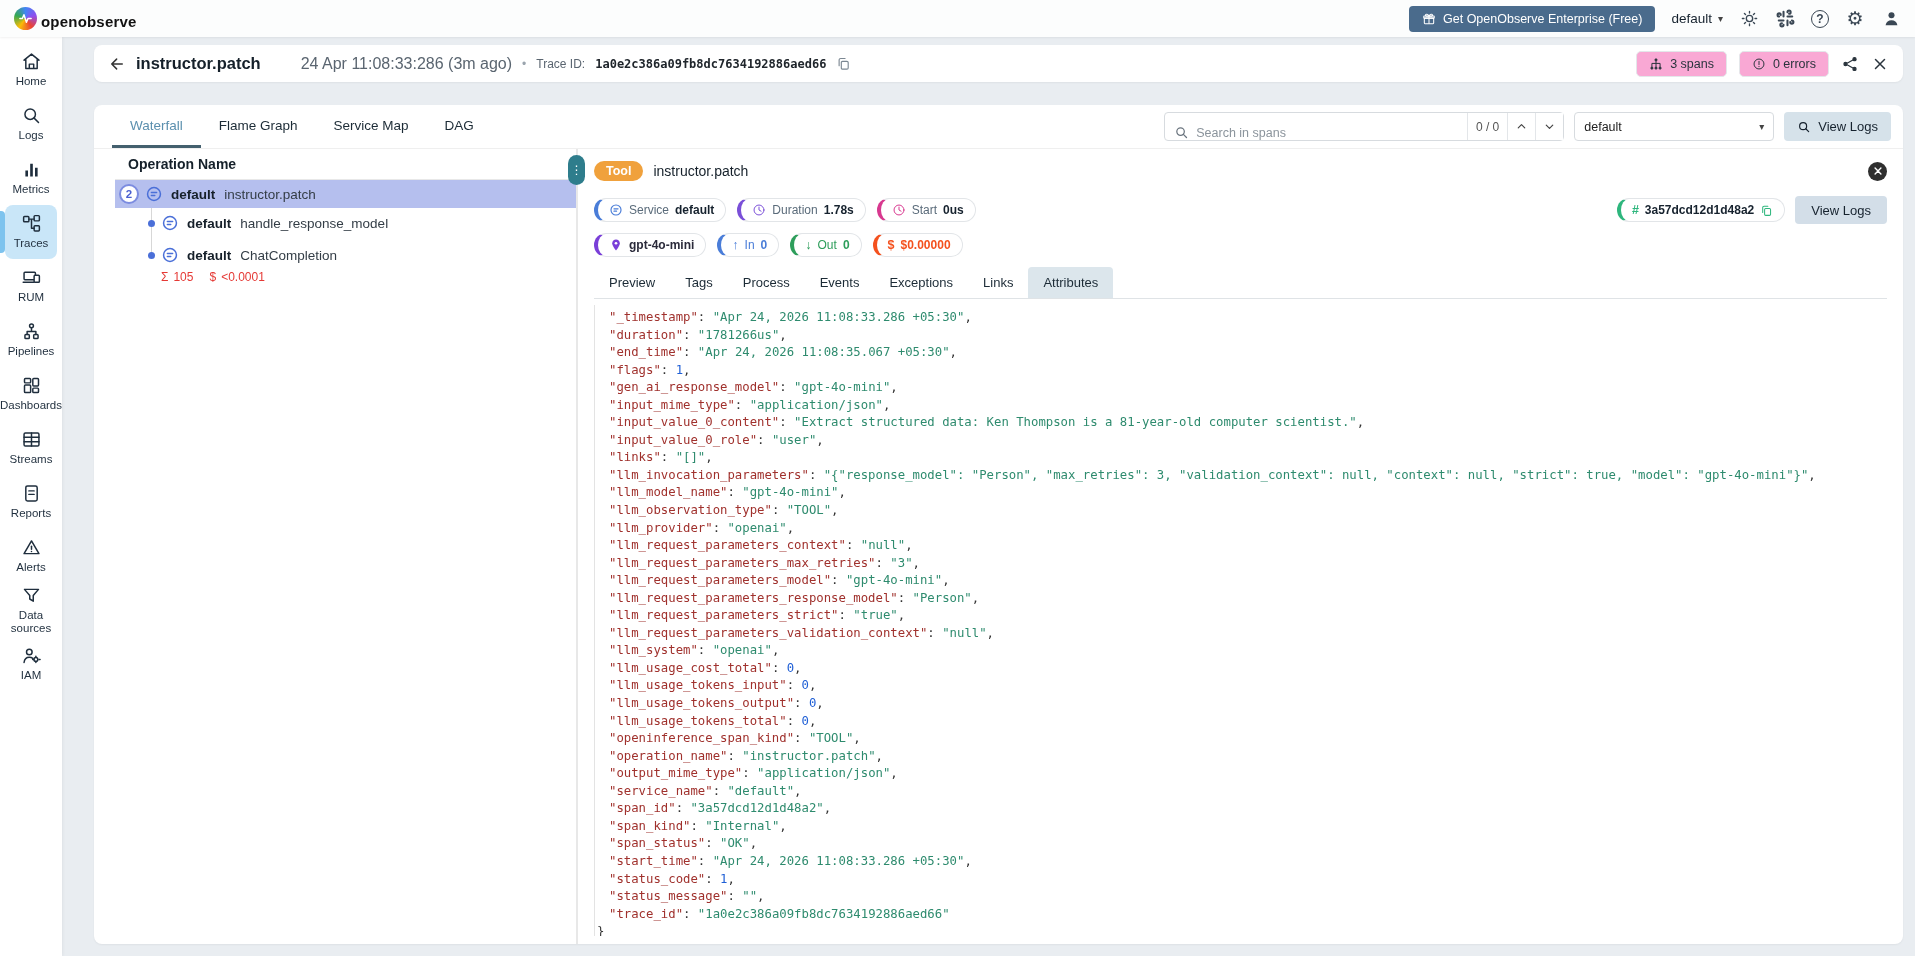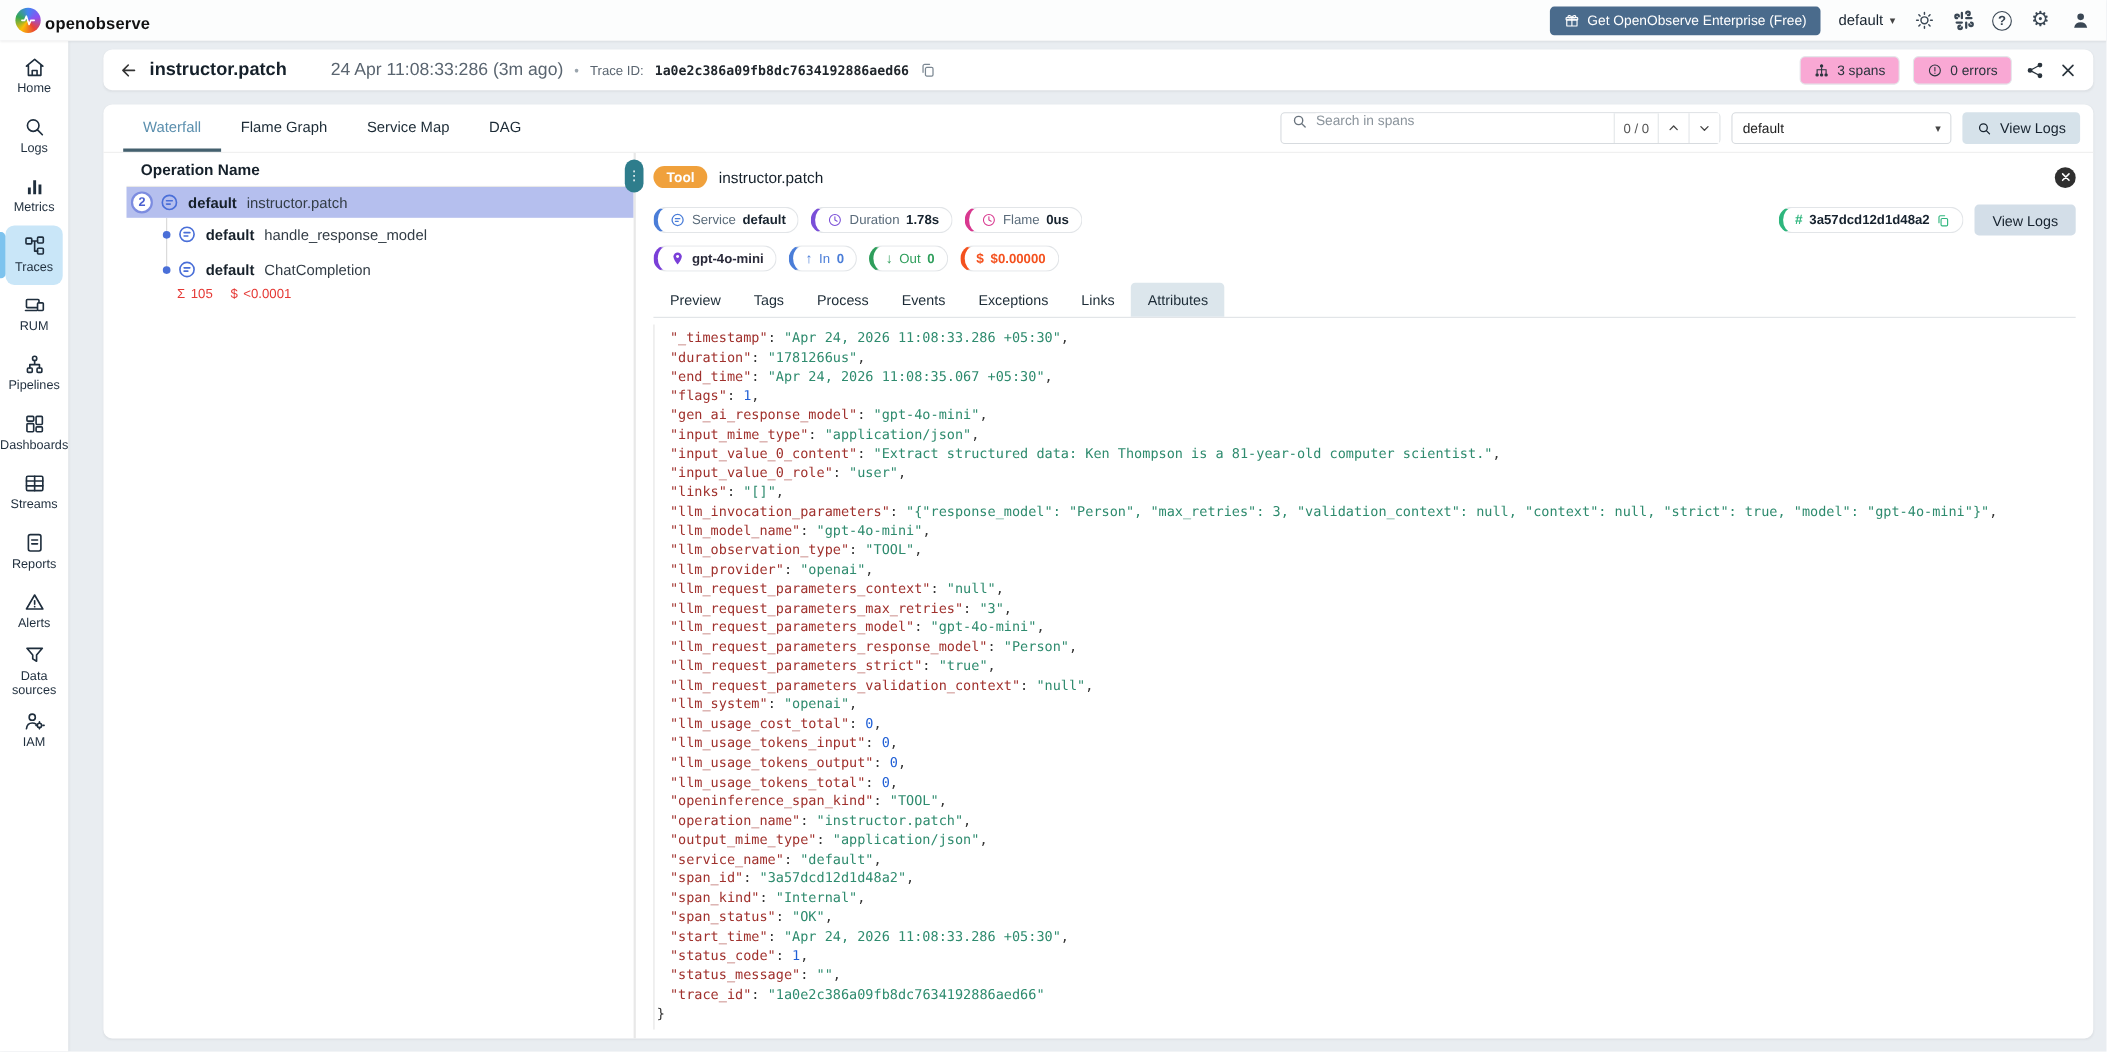--- a/index.html
+++ b/index.html
@@ -33,21 +33,21 @@
   .side-item { position:relative; height:54px; display:flex; flex-direction:column; align-items:center;
                justify-content:center; gap:3px; margin:0 5px; border-radius:8px; cursor:pointer; }
   .side-item .s-icon { width:21px; height:21px; color:#1f2e3d; }
   .side-item .s-icon svg { width:21px; height:21px; }
   .side-item .s-label { font-size:11.5px; color:#1f2e3d; text-align:center; line-height:1.15; }
   .side-item.active { background:#c9e6f8; }
   .side-item.active::before { content:""; position:absolute; left:-5px; top:6px; bottom:6px; width:5px;
                background:#7dc3ee; border-radius:0 4px 4px 0; }
 
   
-  .content { position:absolute; left:94px; top:45px; right:12px; bottom:12px; display:flex; flex-direction:column; gap:13px; }
+  .content { position:absolute; left:94px; top:45px; right:12px; bottom:12px; display:flex; flex-direction:column; gap:23px; }
   .card { background:#fff; border-radius:8px; box-shadow:0 1px 2px rgba(0,0,0,.05); }
 
   
   .trace-header { height:37px; display:flex; align-items:center; padding:0 14px; gap:10px; flex:none; }
   .back-arrow { width:18px; height:18px; color:#333; cursor:pointer; }
   .back-arrow svg { width:18px; height:18px; }
   .th-title { font-size:16.5px; font-weight:bold; color:#15202a; margin-right:6px; }
   .th-time { font-size:16px; color:#5a6570;margin-left:24px; }
   .th-dot { color:#9aa4ad; font-size:12px; }
   .th-tid-label { font-size:12px; color:#5a6570; }
@@ -62,21 +62,21 @@
   .th-icon svg { width:18px; height:18px; }
 
   
   .main-card { flex:1; display:flex; flex-direction:column; min-height:0; }
   .tabs-row { height:44px; flex:none; display:flex; align-items:center; padding:0 12px 0 18px; border-bottom:1px solid #efefef; }
   .view-tabs { display:flex; align-items:flex-end; gap:0; height:100%; }
   .view-tab { font-size:13.5px; color:#1c2b36; padding:0 18px; height:100%; display:flex; align-items:center; cursor:pointer;
               border-bottom:3px solid transparent; }
   .view-tab.active { color:#5b8fae; border-bottom-color:#44606e; }
   .search-group { margin-left:auto; display:flex; align-items:center; gap:10px; }
-  .span-search { display:flex; align-items:flex-start; border:1px solid #d7dbdf; border-radius:4px; height:29px; width:400px; background:#fff; }
+  .span-search { display:flex; align-items:flex-end; border:1px solid #d7dbdf; border-radius:4px; height:29px; width:400px; background:#fff; }
   .span-search .sg-icon { width:15px; height:15px; color:#6a747e; margin:0 7px 0 9px; flex:none; }
   .span-search .sg-icon svg { width:15px; height:15px; }
   .span-search input { border:none; outline:none; flex:1; font-size:12.5px; font-family:inherit; color:#222; min-width:0; }
   .span-search input::placeholder { color:#8b949c; }
   .sg-counter { font-size:12px; color:#555; padding:0 8px; border-left:1px solid #e3e6e9; height:100%; display:flex; align-items:center; }
   .chev { width:28px; height:100%; border:none; border-left:1px solid #e3e6e9; background:#fff; color:#444;
           display:flex; align-items:center; justify-content:center; cursor:pointer; }
   .chev svg { width:13px; height:13px; }
   .stream-select { display:flex; align-items:center; justify-content:space-between; border:1px solid #d7dbdf; border-radius:4px;
                    height:29px; width:200px; padding:0 9px; font-size:12.5px; color:#222; cursor:pointer; background:#fff; }
@@ -480,21 +480,21 @@
                   <span class="c-label">Duration</span>
                   <span class="c-value">1.78s</span>
                 </div>
                 <div class="chip" style="border-left-color: rgb(216, 56, 143);">
                   <span class="c-icon" style="color: rgb(216, 56, 143);">
                     <svg viewBox="0 0 24 24" fill="none" stroke="currentColor" stroke-width="1.7" stroke-linecap="round" stroke-linejoin="round">
                       <circle cx="12" cy="12" r="8.5"></circle>
                       <path d="M12 7v5l3.5 2"></path>
                     </svg>
                   </span>
-                  <span class="c-label">Flame</span>
+                  <span class="c-label">Start</span>
                   <span class="c-value">0us</span>
                 </div>
               </div>
             <div class="chips-right">
               <div class="chip green">
                 <span class="c-glyph" style="color:#2eb67d">#</span>
                 <span class="c-value">3a57dcd12d1d48a2</span>
                 <span class="copy-g">
                   <svg viewBox="0 0 24 24" fill="none" stroke="currentColor" stroke-width="1.9" stroke-linecap="round" stroke-linejoin="round">
                       <rect x="8.5" y="8.5" width="11" height="12.5" rx="2"></rect>

